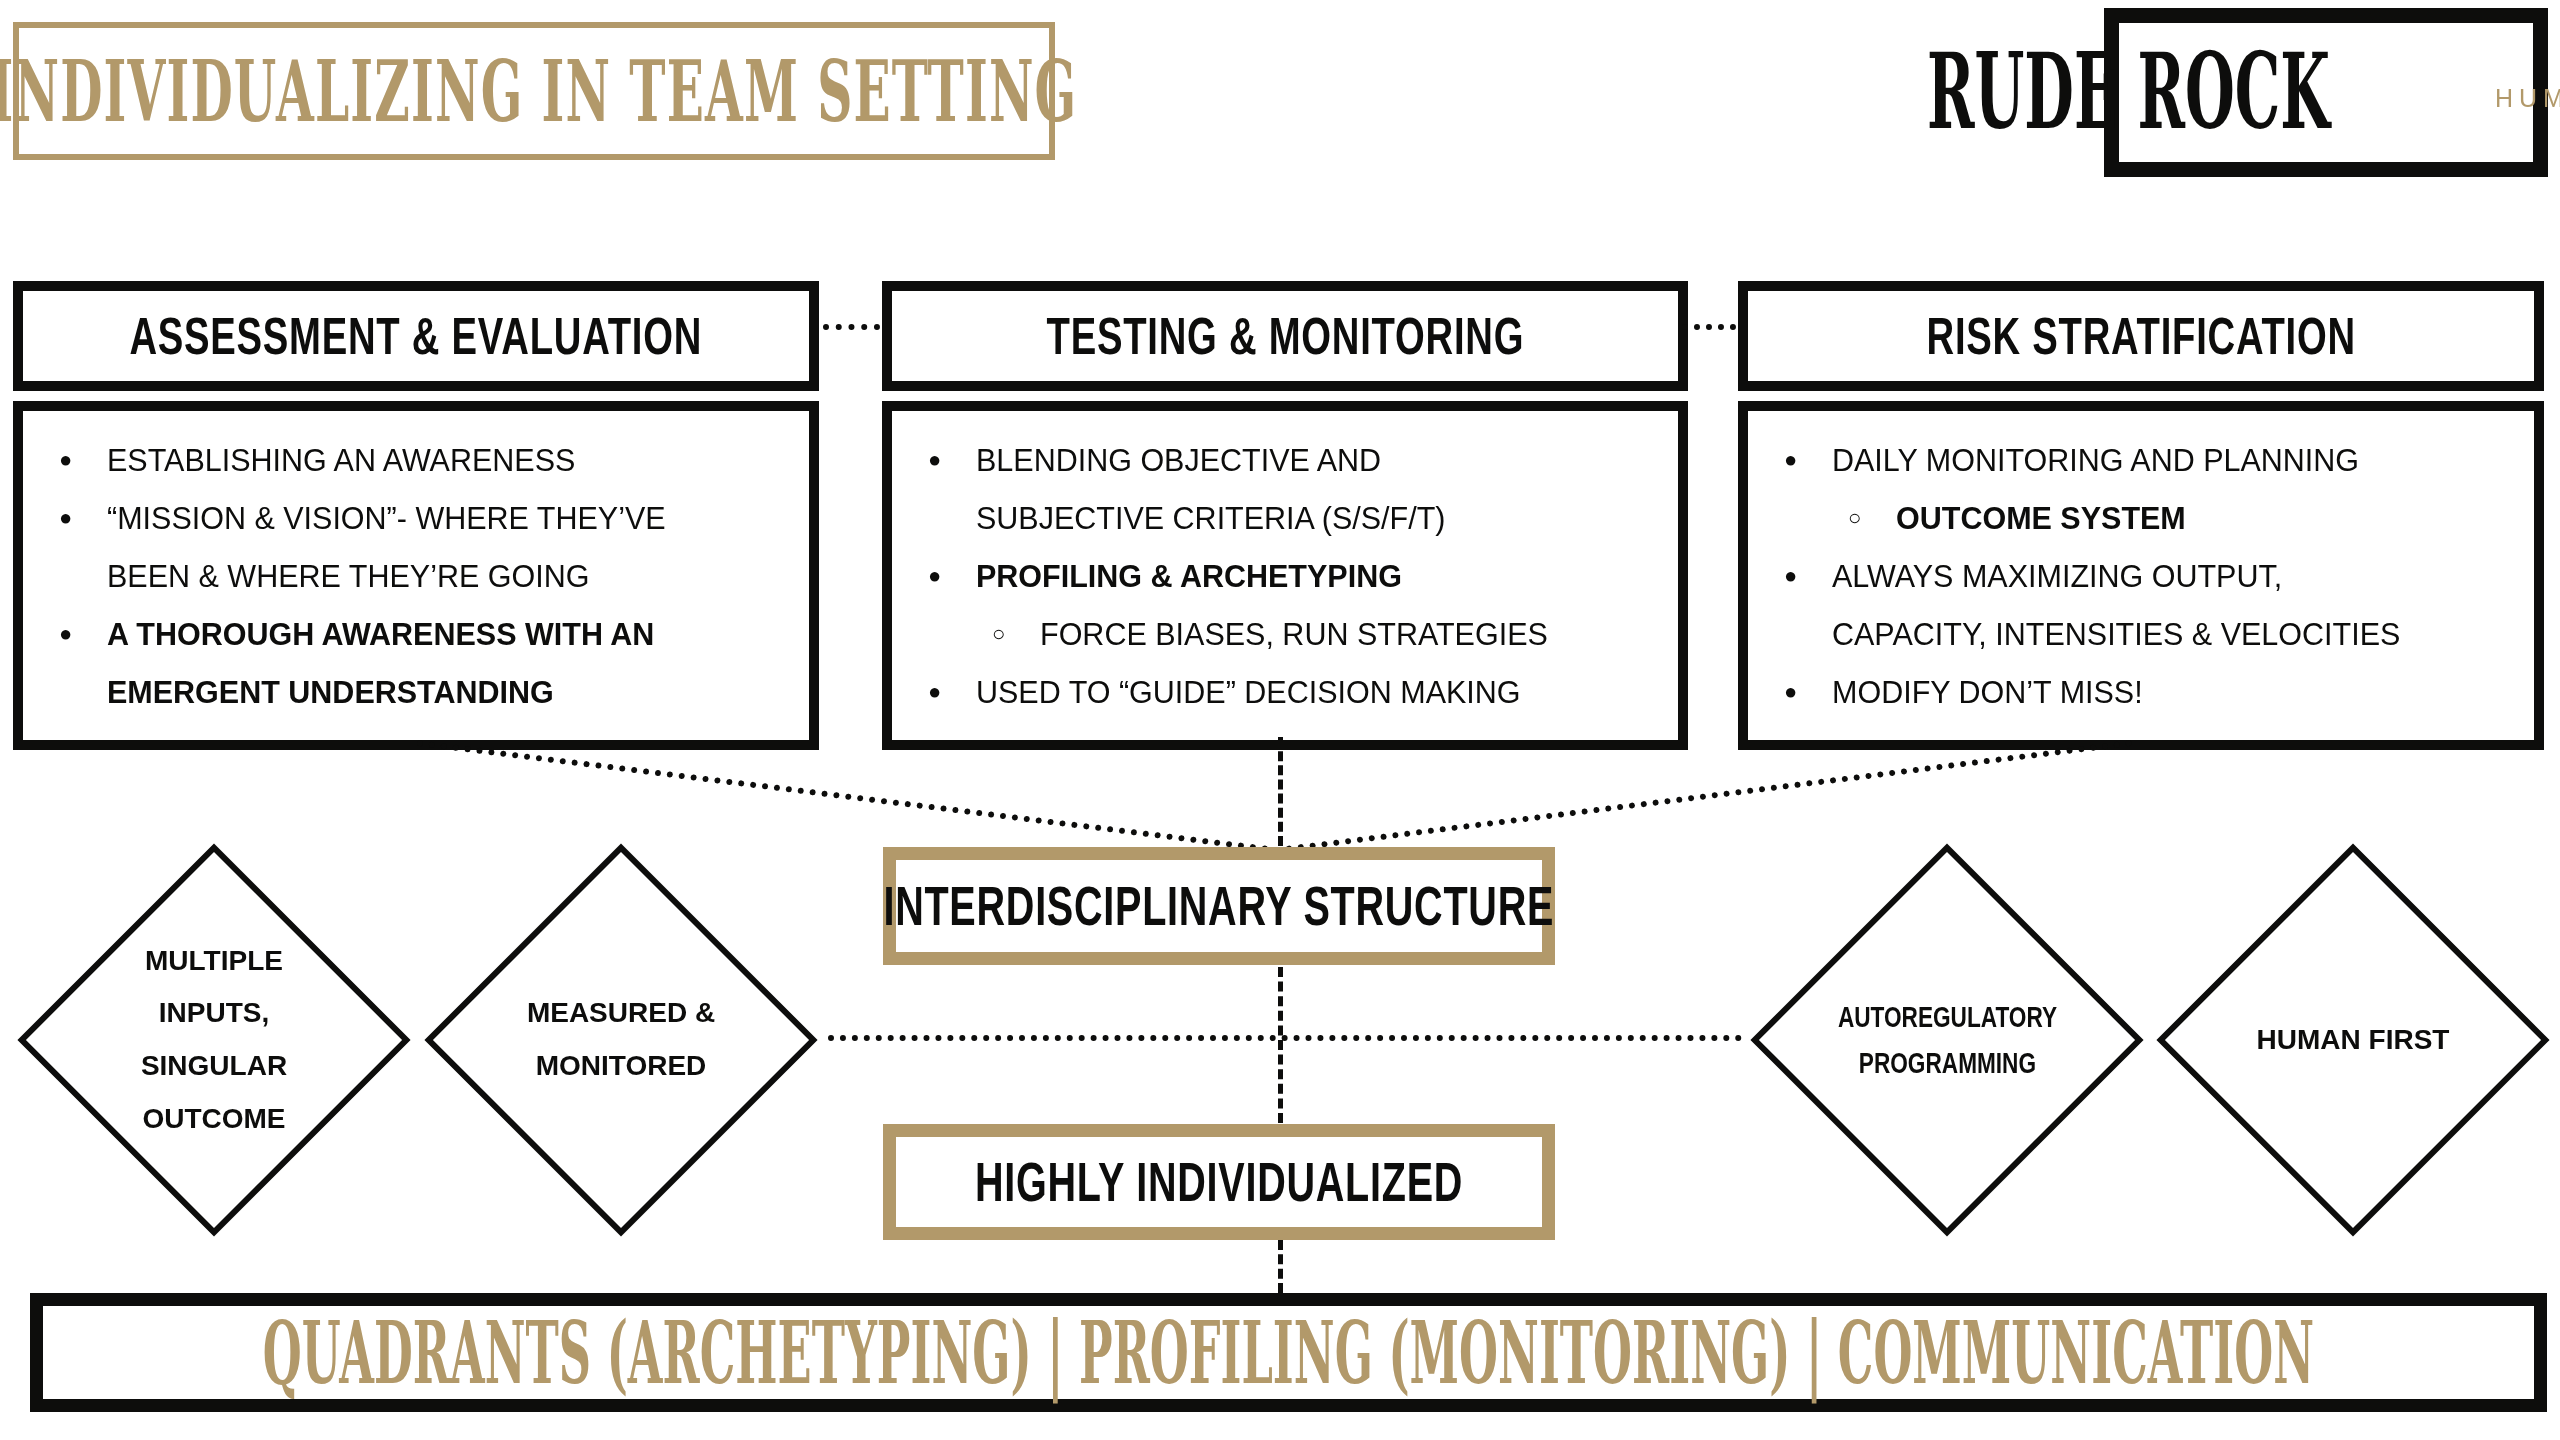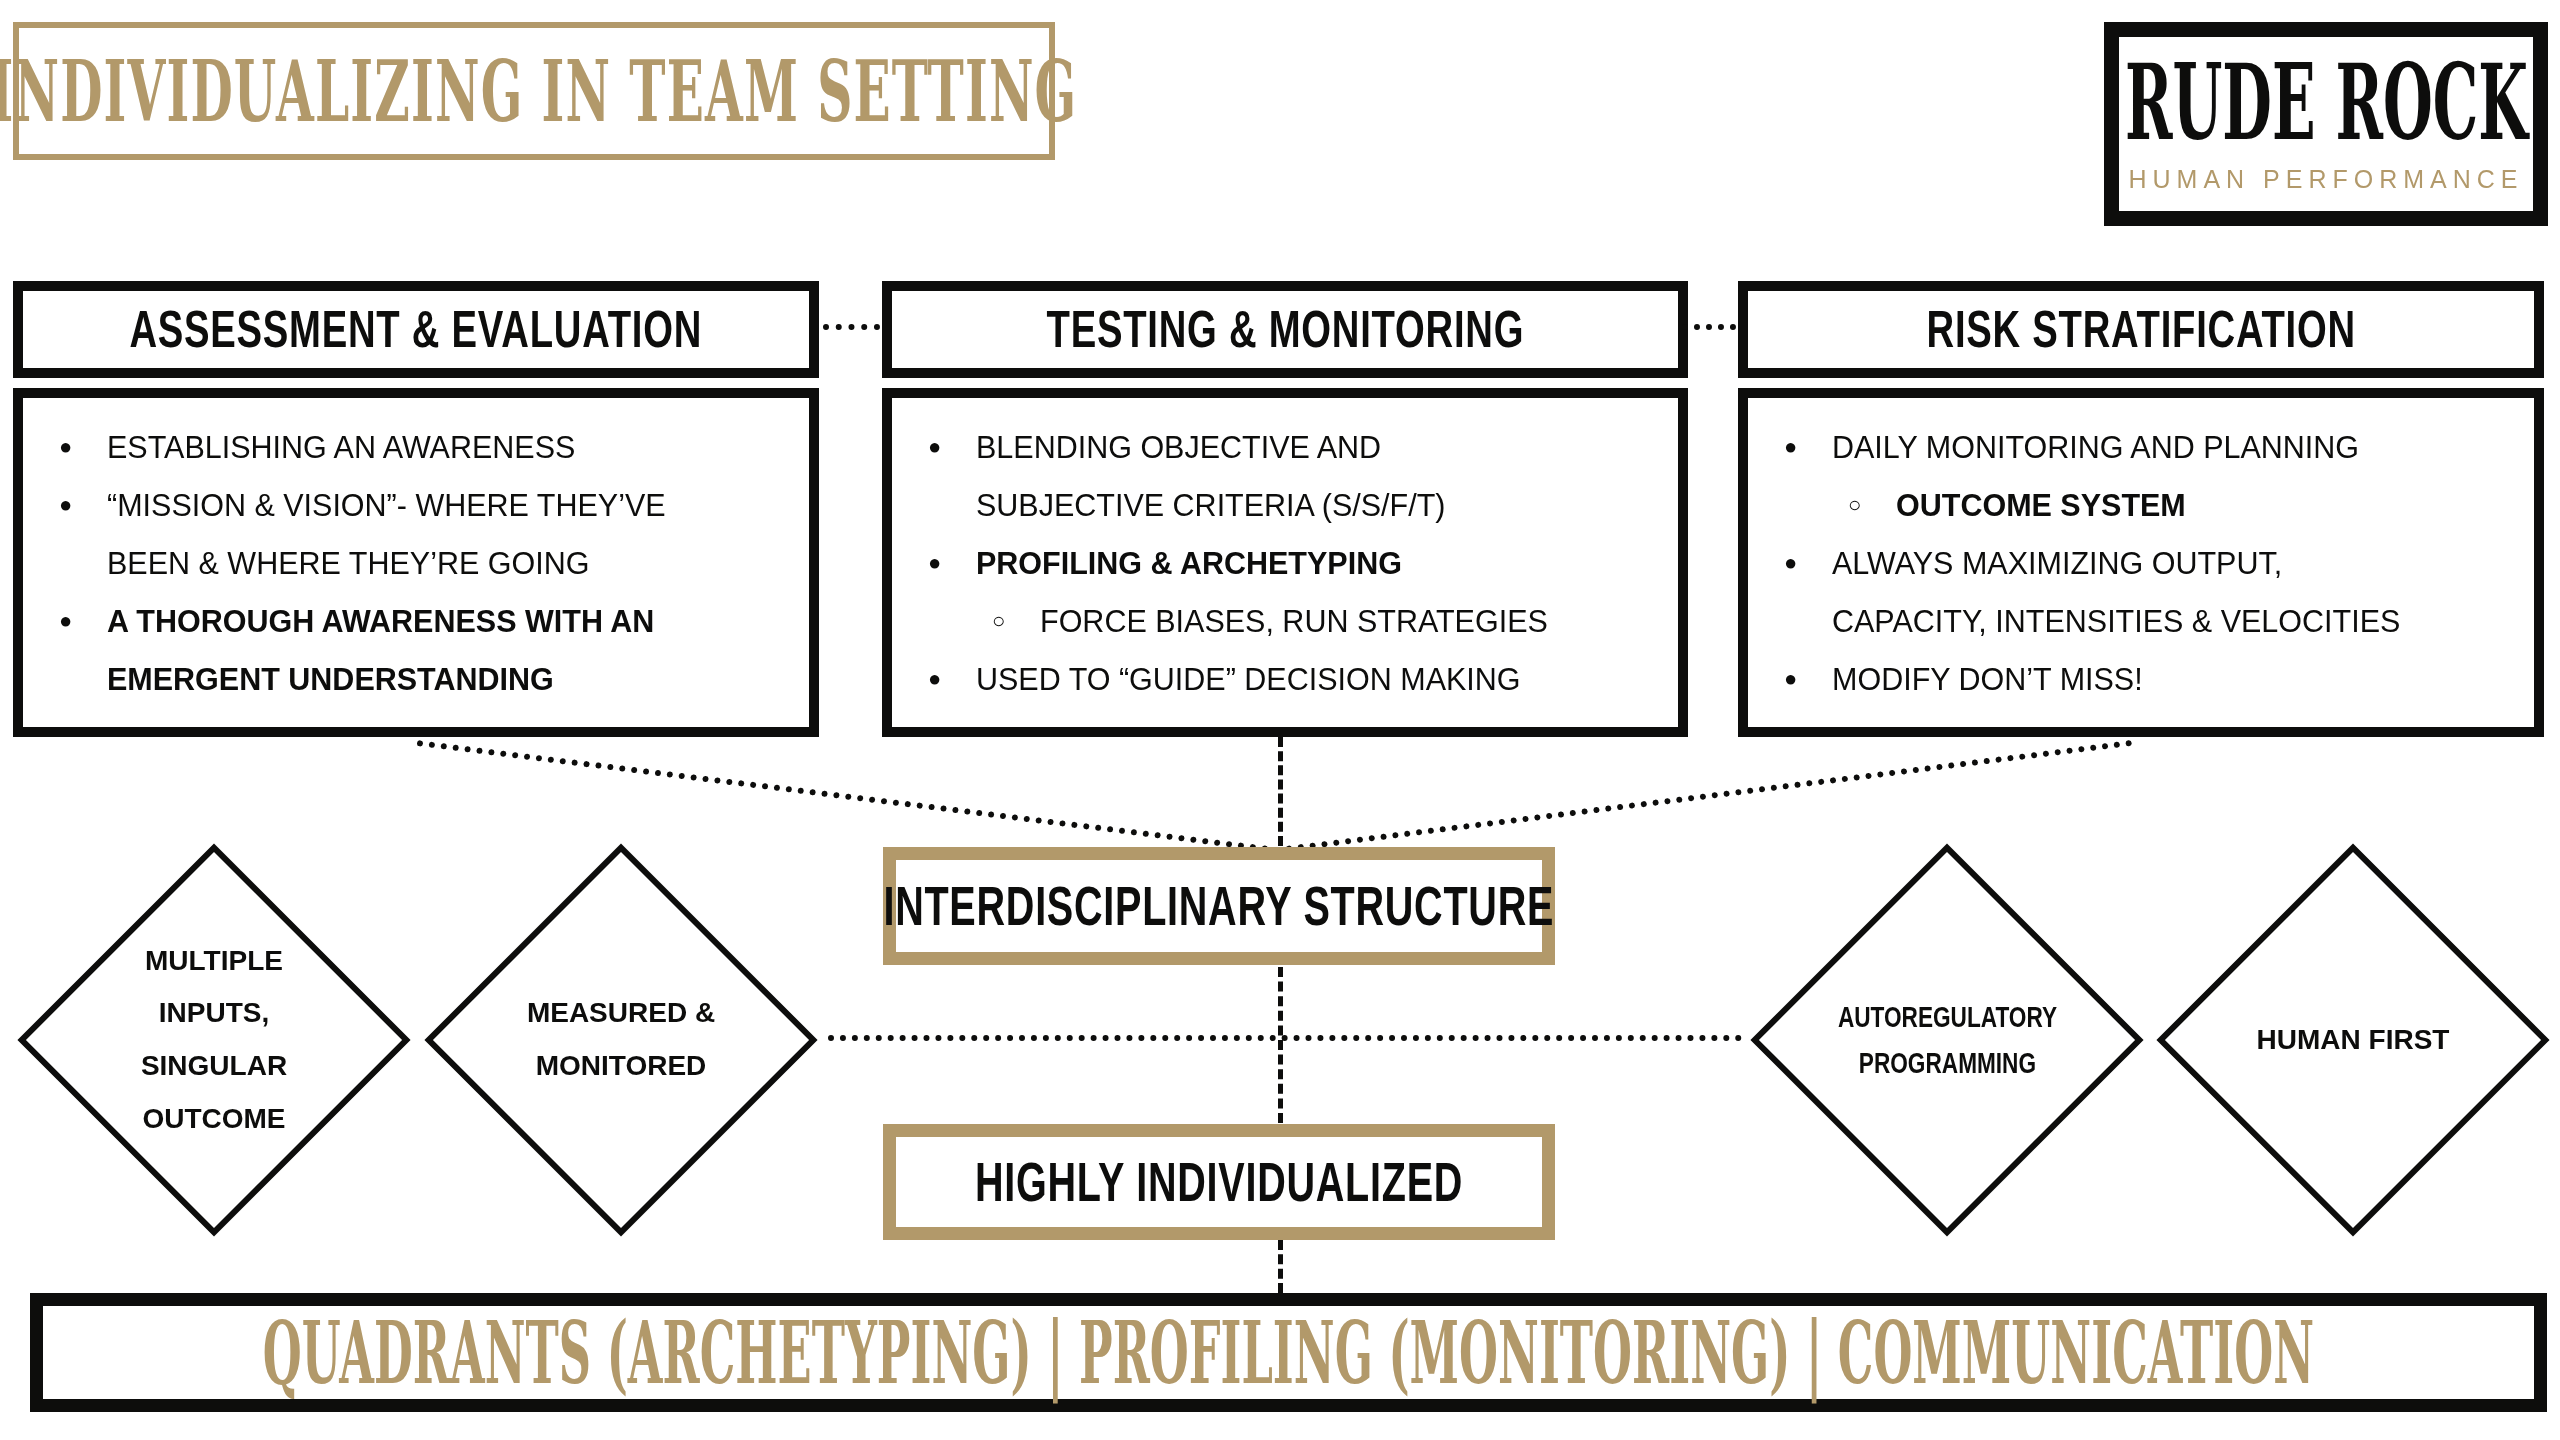--- a/index.html
+++ b/index.html
@@ -21,38 +21,38 @@
     display:flex;align-items:center;justify-content:center;
     box-sizing:border-box;background:#fff;text-align:right;
   }
   .title-text{
     font-family:"DejaVu Serif",serif;font-weight:bold;font-size:84px;
     color:var(--gold);white-space:nowrap;letter-spacing:2px;
     display:inline-block;transform:scaleX(.58);transform-origin:center;
   }
   
   .logo{
-    position:absolute;left:2104px;top:22px;width:444px;height:204px;
+    position:absolute;left:2104px;top:8px;width:444px;height:169px;
     border:15px solid var(--ink);box-sizing:border-box;background:#fff;
-    display:flex;flex-direction:column;align-items:center;justify-content:center;
+    display:flex;flex-direction:row;align-items:center;justify-content:center;
   }
   .logo-name{
     font-family:"DejaVu Serif",serif;font-weight:bold;font-size:104px;line-height:.95;
     color:var(--ink);white-space:nowrap;
     display:inline-block;transform:scaleX(.55);transform-origin:center;
   }
   .logo-tagline{
     font-weight:normal;font-size:25px;letter-spacing:6px;color:var(--gold);
     white-space:nowrap;margin-top:12px;
   }
   
   .col{position:absolute;top:281px;width:806px;}
   .col.c0{left:13px}.col.c1{left:882px}.col.c2{left:1738px}
   .col-header{
-    height:97px;border:10px solid var(--ink);box-sizing:border-box;background:#fff;
+    height:110px;border:10px solid var(--ink);box-sizing:border-box;background:#fff;
     display:flex;align-items:center;justify-content:center;
   }
   .col-header span{
     font-weight:bold;font-size:51px;white-space:nowrap;color:var(--ink);
     display:inline-block;transform:scaleX(.75);transform-origin:center;letter-spacing:1px;
   }
   .col-body{
     margin-top:10px;height:349px;border:10px solid var(--ink);box-sizing:border-box;
     background:#fff;padding:20px 8px 0 36px;overflow:hidden;
   }

